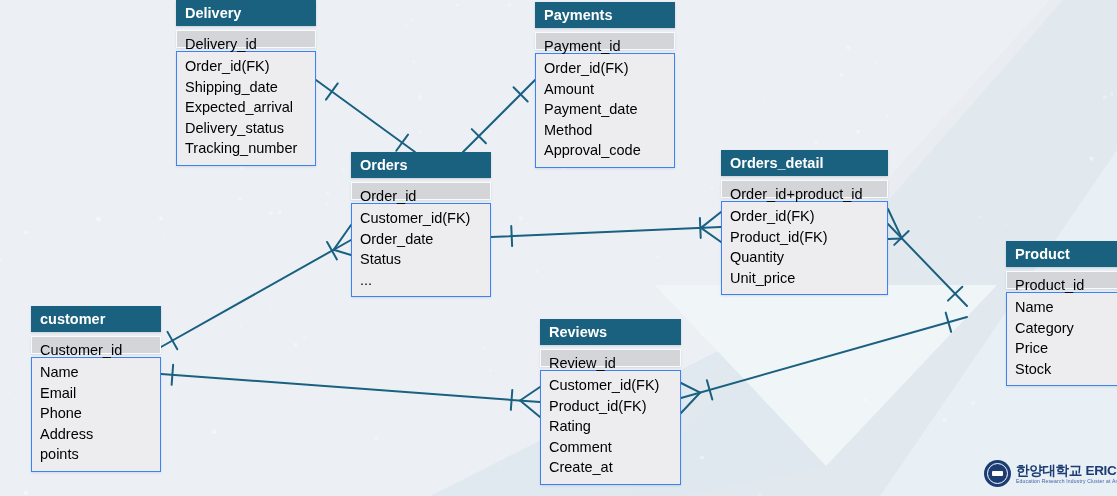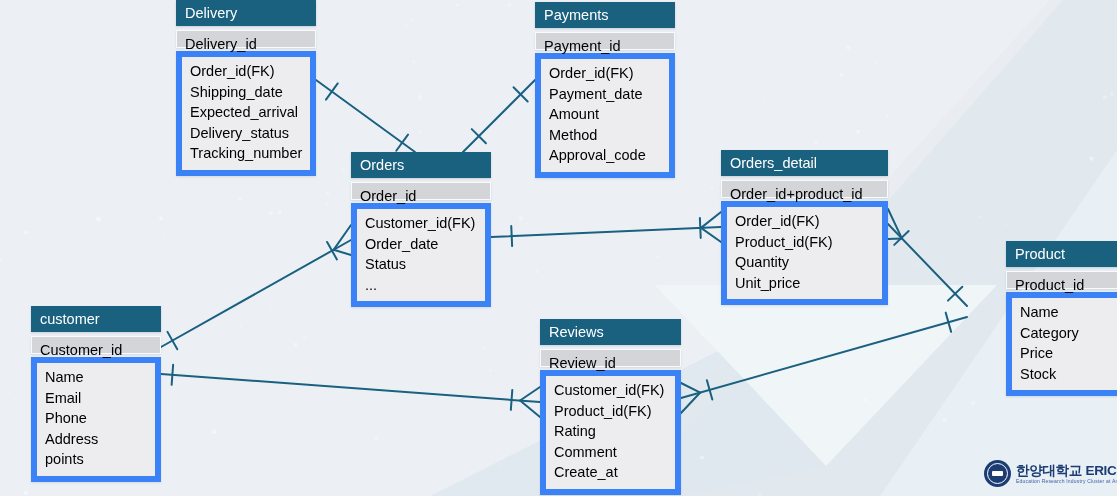--- a/index.html
+++ b/index.html
@@ -6,33 +6,33 @@
   body{
     width:1117px;height:496px;overflow:hidden;position:relative;
     font-family:"Liberation Sans","DejaVu Sans",sans-serif;
     background:var(--canvas-bg,#e9edf2);
   }
   #bg-layer,#line-layer{position:absolute;left:0;top:0;width:1117px;height:496px;}
   #entities{position:absolute;left:0;top:0;width:1117px;height:496px;}
   .entity{position:absolute;}
   .e-header{
     background:var(--header-bg,#1a607f);color:var(--header-text,#fff);
-    font-weight:normal;font-size:14.5px;height:26px;line-height:26px;
+    font-weight:bold;font-size:14.5px;height:26px;line-height:26px;
     padding:0 9px;box-sizing:border-box;margin-bottom:4px;
     box-shadow:0 1px 2px rgba(30,60,80,.18);
   }
   .e-key{
     background:var(--key-bg,#d4d5d9);color:var(--field-text,#000);
     font-size:14.5px;height:18px;line-height:26px;padding:0 8px;
     box-sizing:border-box;margin-bottom:3px;border:1px solid #f8fafc;
     box-shadow:0 1px 2px rgba(30,60,80,.12);white-space:nowrap;
   }
   .e-body{
     background:var(--body-bg,#ededef);color:var(--field-text,#000);
-    padding:4px 8px 6px;border:6px solid #3b82f6;
+    padding:4px 8px 6px;border:1px solid #3b82f6;
     box-shadow:0 1px 2px rgba(30,60,80,.12);
   }
   .e-field{font-size:14.5px;line-height:20.5px;white-space:nowrap;}
   .logo{position:absolute;left:984px;top:460px;display:flex;align-items:center;gap:5px;}
   .seal{width:27px;height:27px;border-radius:50%;background:var(--logo-navy,#1c3c74);
     position:relative;flex:0 0 auto;}
   .seal-ring{position:absolute;left:3px;top:3px;right:3px;bottom:3px;
     border:1.4px solid #fff;border-radius:50%;box-sizing:border-box;}
   .seal-core{position:absolute;left:8px;top:11px;width:11px;height:5px;
     background:#fff;border-radius:1px;}
@@ -201,22 +201,22 @@
         <div class="e-field">Expected_arrival</div>
         <div class="e-field">Delivery_status</div>
         <div class="e-field">Tracking_number</div>
       </div>
     </div>
     <div class="entity" style="left: 535px; top: 2px; width: 140px;">
       <div class="e-header">Payments</div>
       <div class="e-key">Payment_id</div>
       <div class="e-body">
         <div class="e-field">Order_id(FK)</div>
+        <div class="e-field">Amount</div>
         <div class="e-field">Payment_date</div>
-        <div class="e-field">Amount</div>
         <div class="e-field">Method</div>
         <div class="e-field">Approval_code</div>
       </div>
     </div>
     <div class="entity" style="left: 351px; top: 152px; width: 140px;">
       <div class="e-header">Orders</div>
       <div class="e-key">Order_id</div>
       <div class="e-body">
         <div class="e-field">Customer_id(FK)</div>
         <div class="e-field">Order_date</div>

